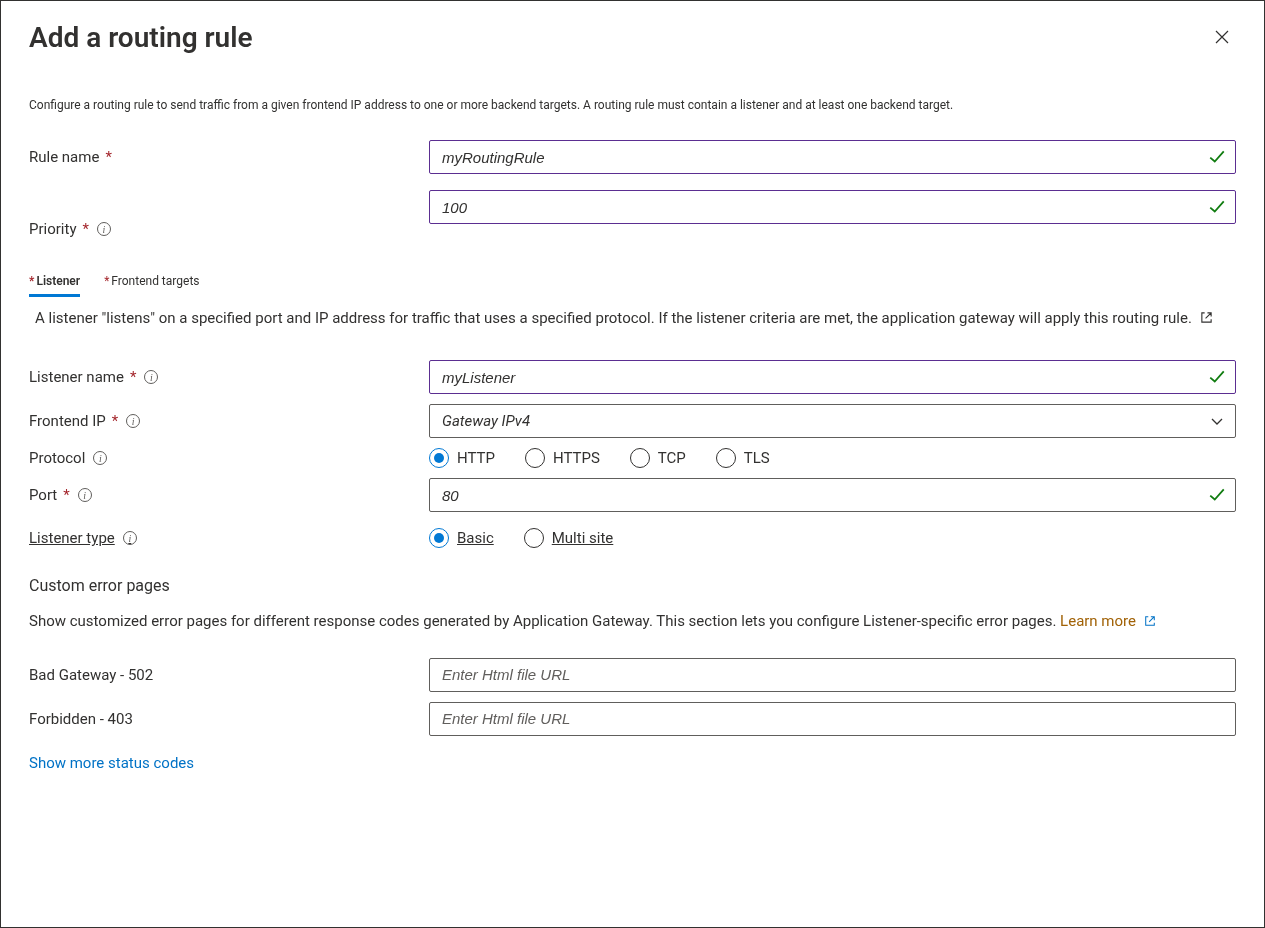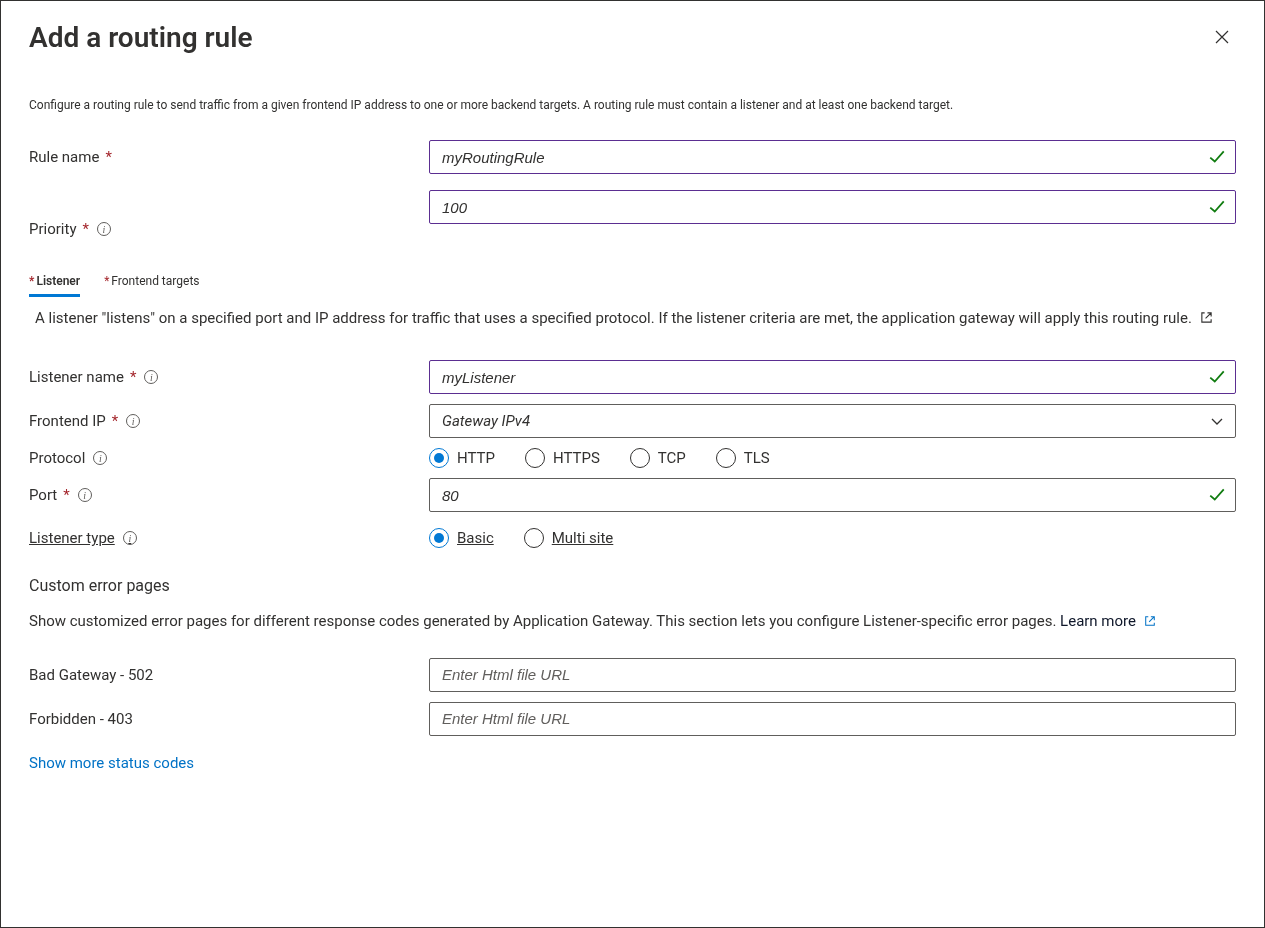--- a/index.html
+++ b/index.html
@@ -166,21 +166,21 @@
     font-weight: 400;
     margin-top: 28px;
     margin-bottom: 8px;
   }
   .section-desc {
     font-size: 15px;
     line-height: 1.55;
     margin-bottom: 24px;
     max-width: 1190px;
   }
-  .link { color: #0f172a; cursor: pointer; text-decoration: none; }
+  .link { color: #a16207; cursor: pointer; text-decoration: none; }
   .show-more {
     font-size: 15px;
     color: #0072c6;
     cursor: pointer;
     margin-top: 8px;
     display: inline-block;
   }
   svg { display: block; }
 </style>
 </head>

